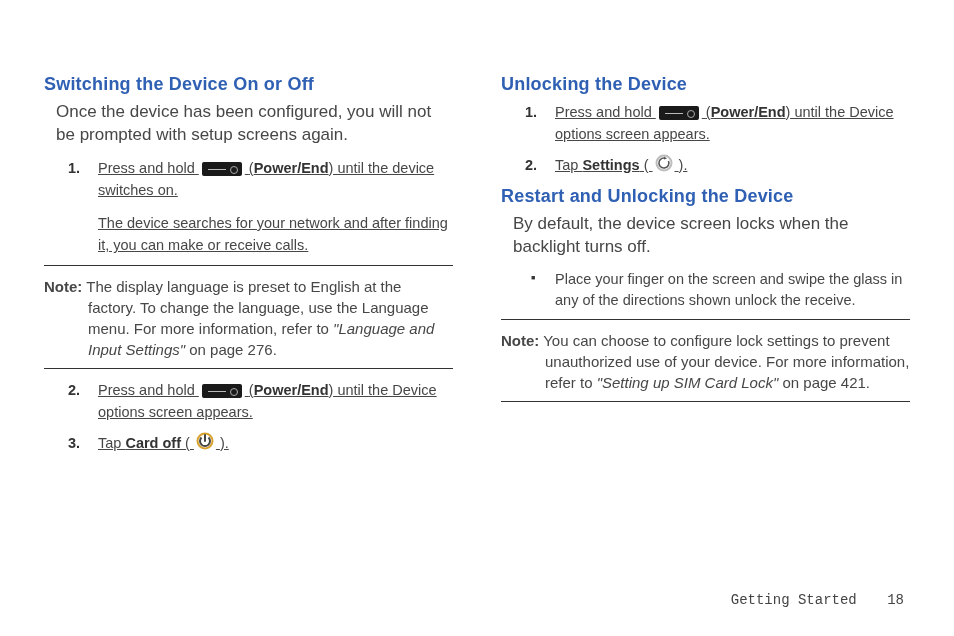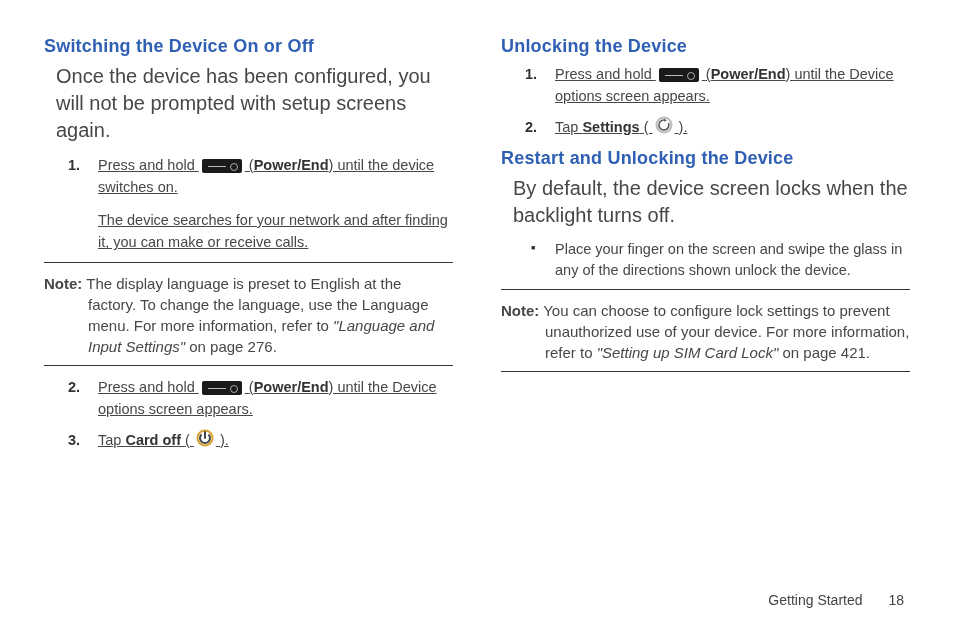--- a/index.html
+++ b/index.html
@@ -9,34 +9,35 @@
     height: 636px;
     background: #ffffff;
     font-family: Arial, Helvetica, sans-serif;
     color: #3f3f3f;
     position: relative;
   }
   .page {
     display: flex;
     padding: 36px 44px 0 44px;
     gap: 48px;
+    margin-top: 38px;
   }
   .col {
     width: 410px;
   }
   h3.section {
     font-family: Arial, Helvetica, sans-serif;
     font-weight: 900;
     font-size: 18px;
     color: #2f60b3;
     margin: 0 0 6px 0;
     letter-spacing: 0.2px;
   }
   .intro {
-    font-size: 20px;
+    font-size: 17px;
     color: #474747;
     margin: 0 0 10px 12px;
     line-height: 1.35;
     font-stretch: condensed;
   }
   ol.steps {
     margin: 0 0 6px 24px;
     padding: 0;
     list-style: none;
     counter-reset: step;
@@ -139,20 +140,21 @@
     display: inline-block;
     vertical-align: middle;
     margin: 0 2px;
   }
   .footer {
     position: absolute;
     bottom: 28px;
     right: 50px;
     font-size: 14px;
     color: #444;
+    font-family: Liberation Mono, monospace;
   }
   .footer .pg {
     margin-left: 22px;
   }
 </style>
 </head>
 <body>
 
 <div class="page">
 
@@ -214,21 +216,21 @@
           </svg>
         </span>
         <span> ).</span>
       </li>
     </ol>
 
     <h3 class="section" style="margin-top:8px">Restart and Unlocking the Device</h3>
     <p class="intro">By default, the device screen locks when the backlight turns off.</p>
 
     <ul class="bullet">
-      <li>Place your finger on the screen and swipe the glass in any of the directions shown unlock the device.</li>
+      <li>Place your finger on the screen and swipe the glass in any of the directions shown unlock the receive.</li>
     </ul>
 
     <hr class="hr">
     <p class="note">
       <span class="label">Note:</span><span> You can choose to configure lock settings to prevent unauthorized use of your device. For more information, refer to </span><span class="italic">"Setting up SIM Card Lock"</span><span>  on page 421.</span>
     </p>
     <hr class="hr">
   </div>
 </div>
 

